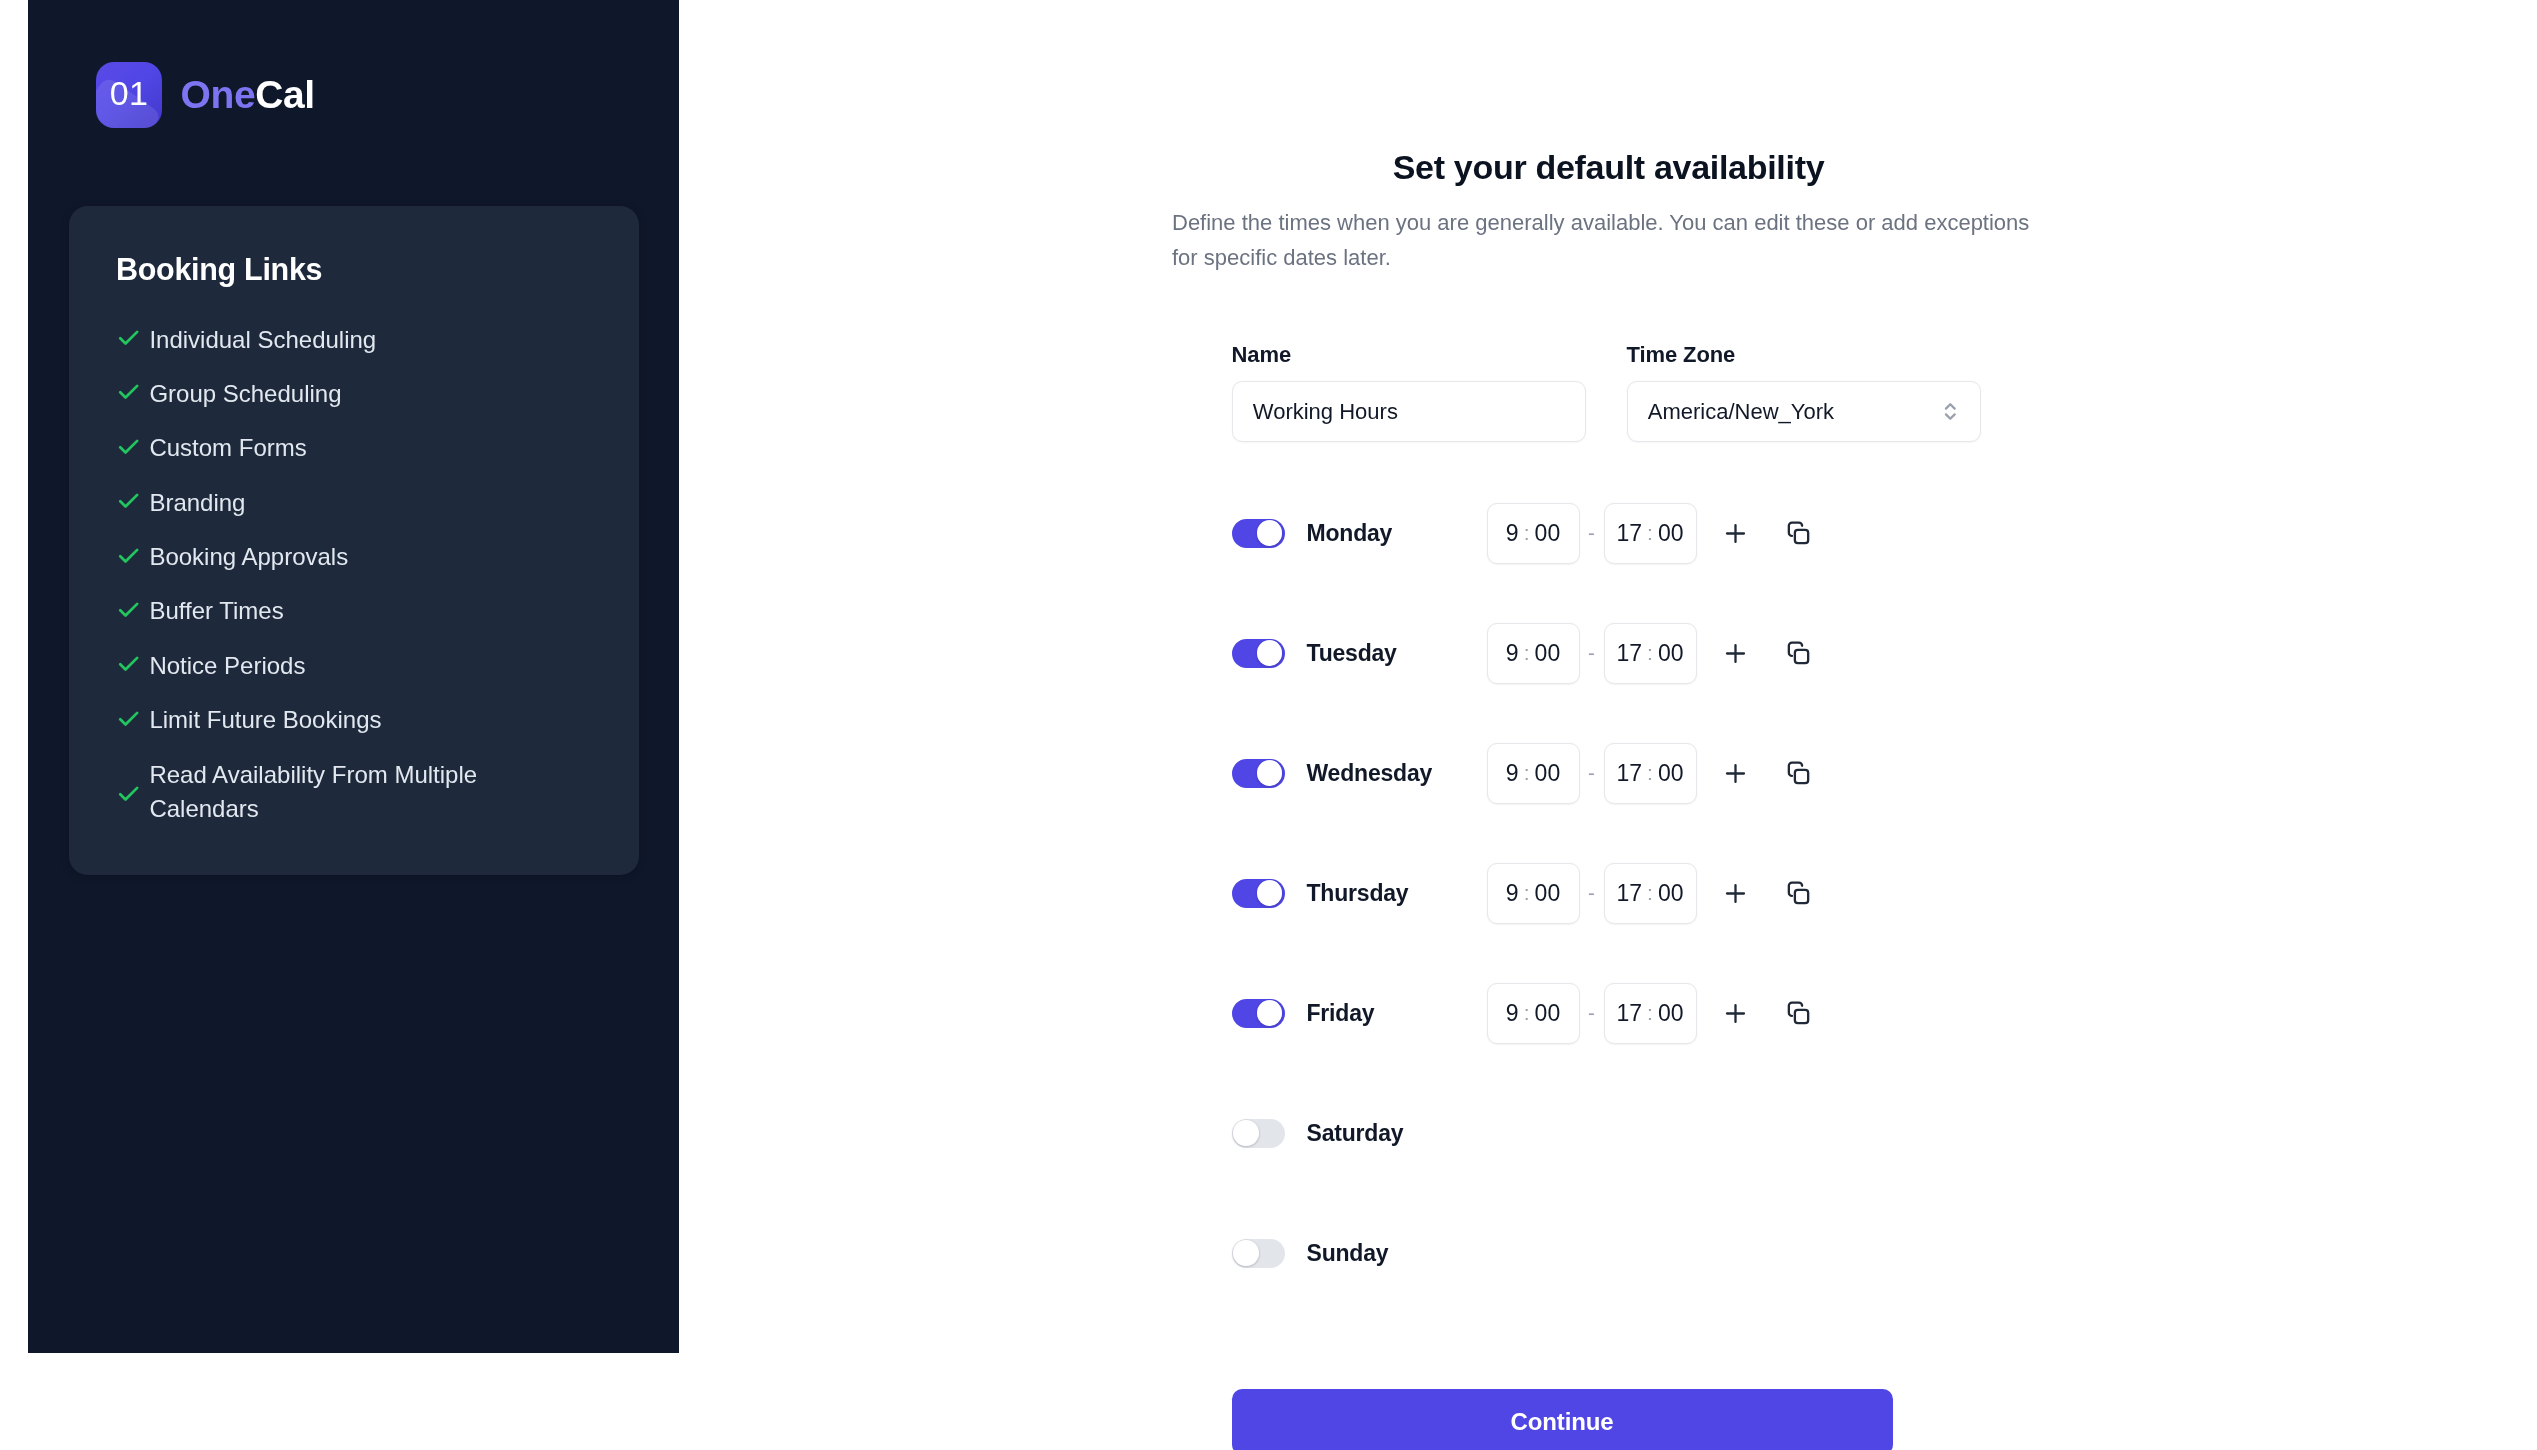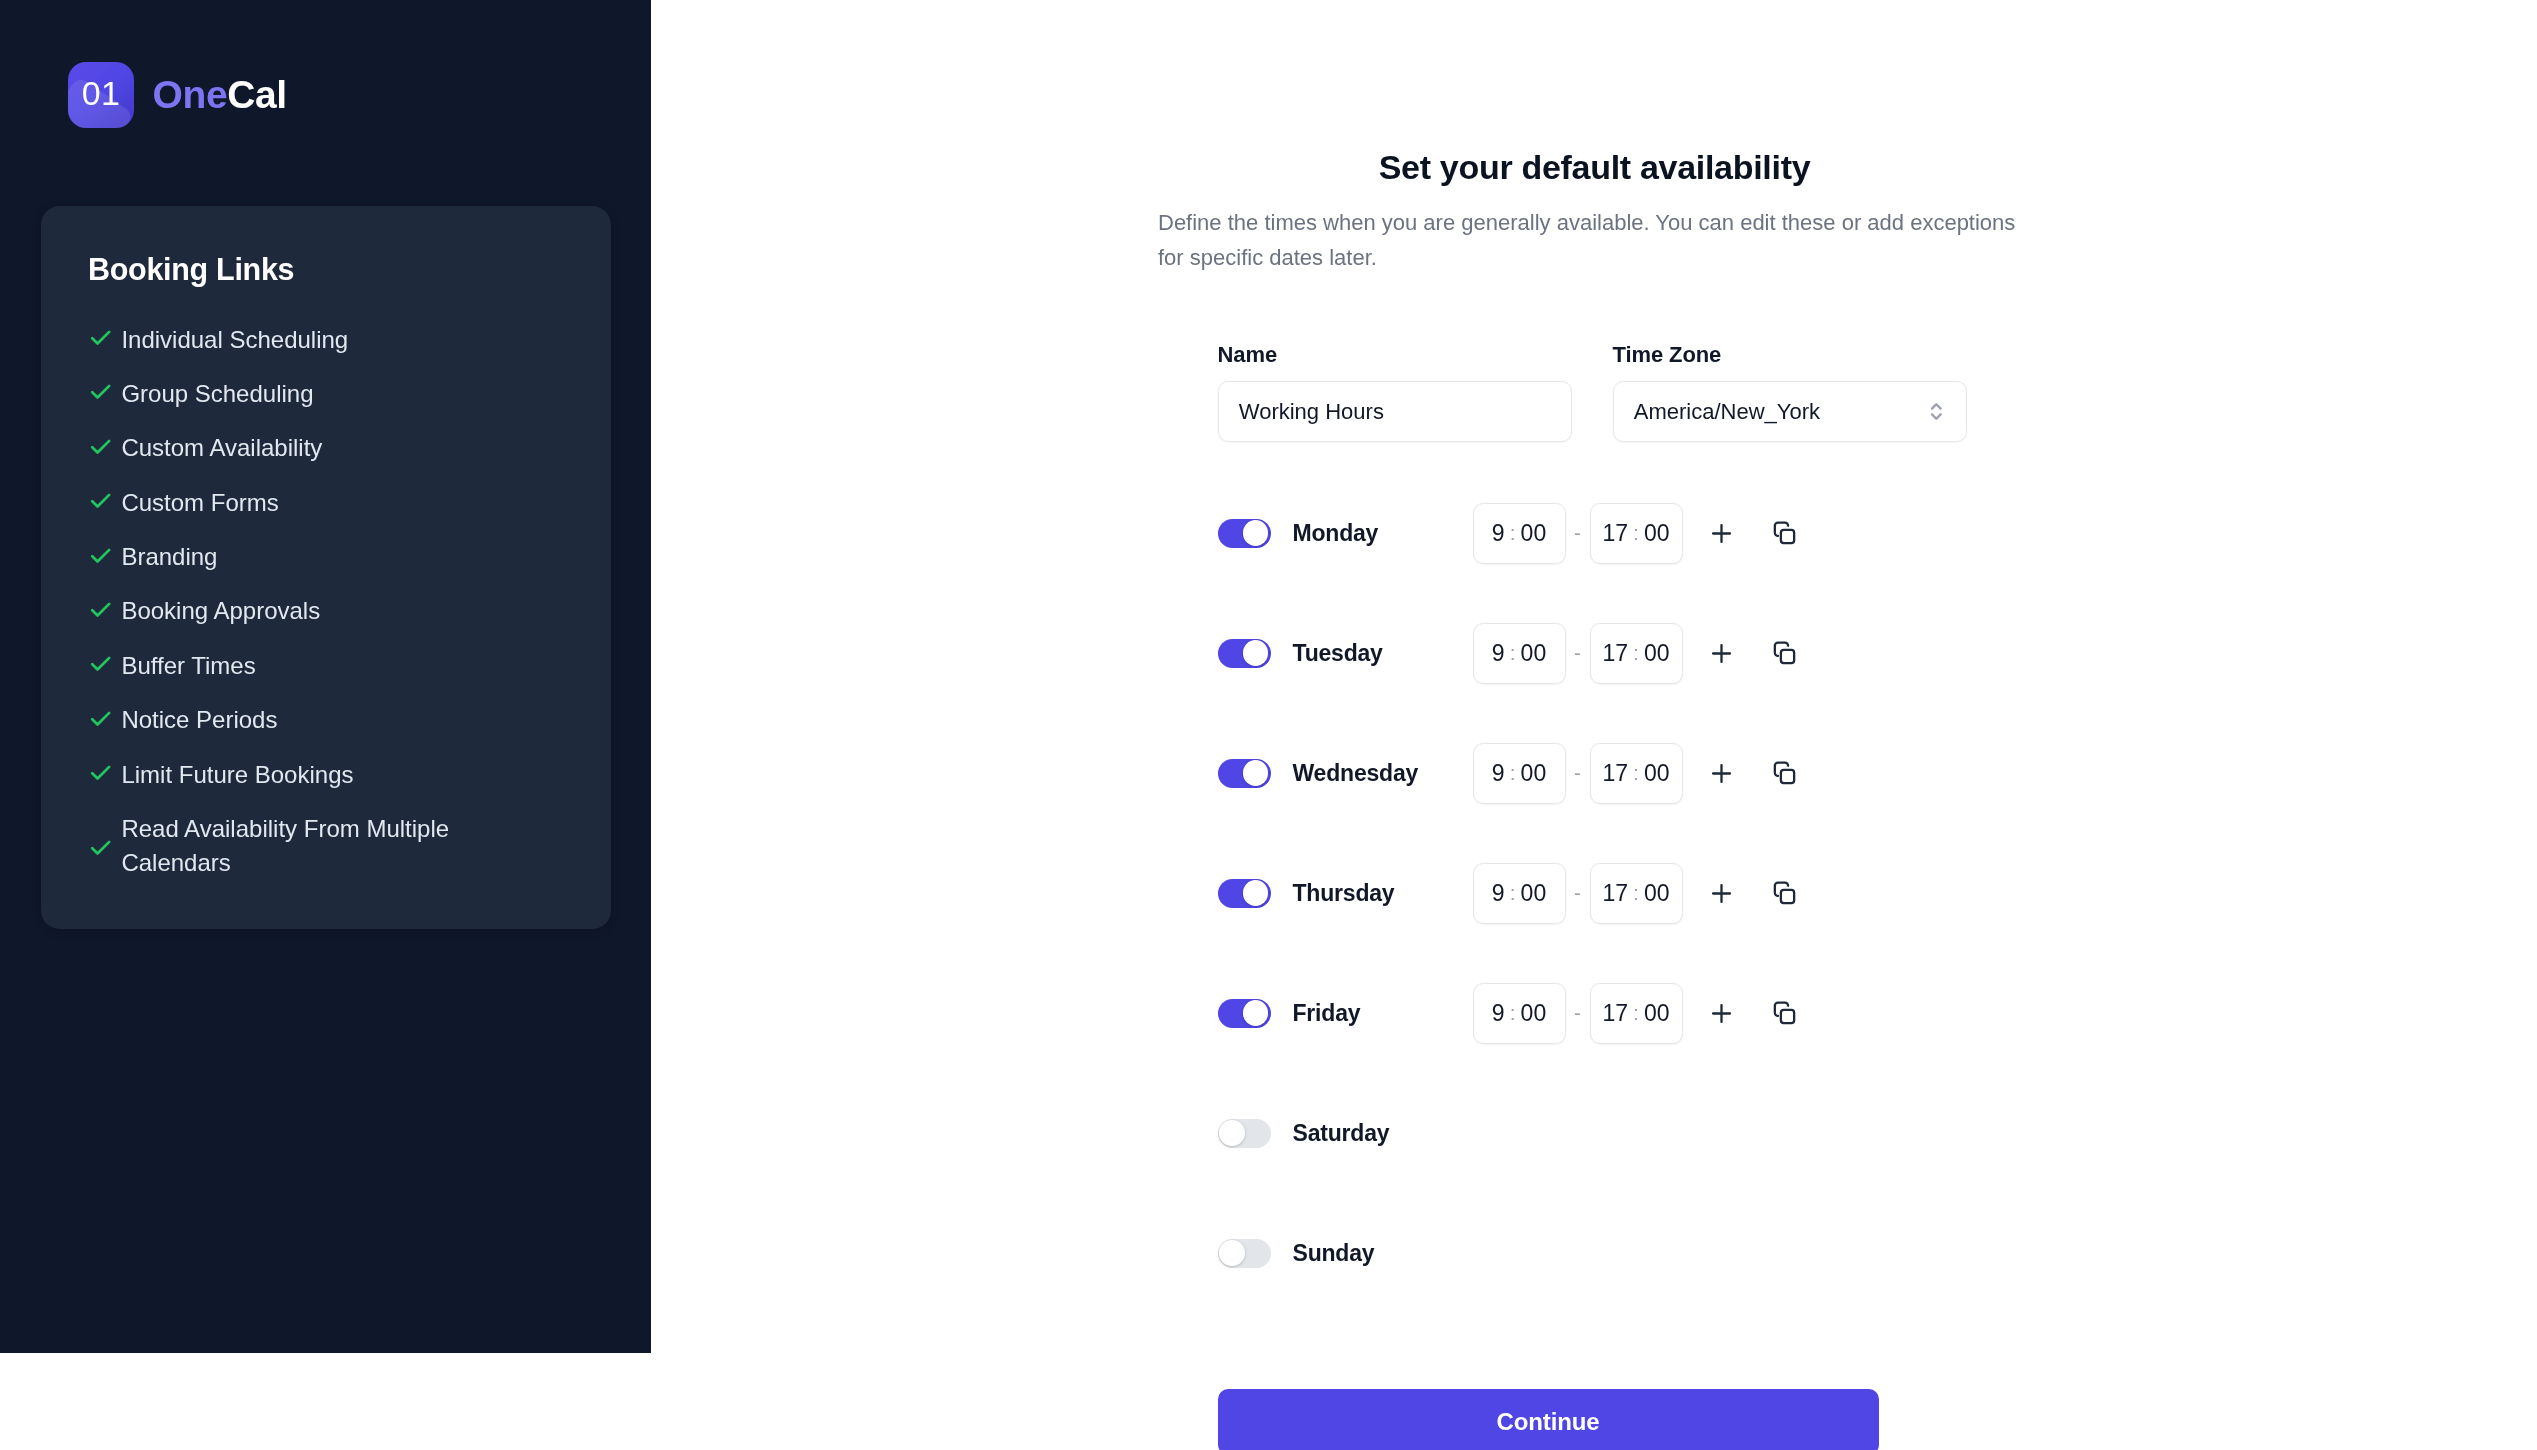--- a/index.html
+++ b/index.html
@@ -9,20 +9,21 @@
     height: 1451px;
     overflow: hidden;
     font-family: "Liberation Sans", sans-serif;
     background: #ffffff;
   }
 
   .app {
     display: flex;
     width: 2538px;
     height: 1353px;
+    padding-left: 28px;
   }
 
   
   .sidebar {
     width: 651px;
     flex: 0 0 651px;
     background: #0F172A;
     padding: 53px 41px 0 41px;
     position: relative;
   }
@@ -309,26 +310,20 @@
           <span class="link-label">Individual Scheduling</span>
         </div>
 
         <div class="link-item">
           <svg class="check-icon" viewBox="0 0 24 24" fill="none">
               <path d="M4 12.5l5 5L20 6.5" stroke="#22C55E" stroke-width="2.6" stroke-linecap="round" stroke-linejoin="round"></path>
             </svg>
           <span class="link-label">Group Scheduling</span>
         </div>
 
-        <div class="link-item">
-          <svg class="check-icon" viewBox="0 0 24 24" fill="none">
-              <path d="M4 12.5l5 5L20 6.5" stroke="#22C55E" stroke-width="2.6" stroke-linecap="round" stroke-linejoin="round"></path>
-            </svg>
-          <span class="link-label">Custom Availability</span>
-        </div>
 
         <div class="link-item">
           <svg class="check-icon" viewBox="0 0 24 24" fill="none">
               <path d="M4 12.5l5 5L20 6.5" stroke="#22C55E" stroke-width="2.6" stroke-linecap="round" stroke-linejoin="round"></path>
             </svg>
           <span class="link-label">Custom Forms</span>
         </div>
 
         <div class="link-item">
           <svg class="check-icon" viewBox="0 0 24 24" fill="none">

